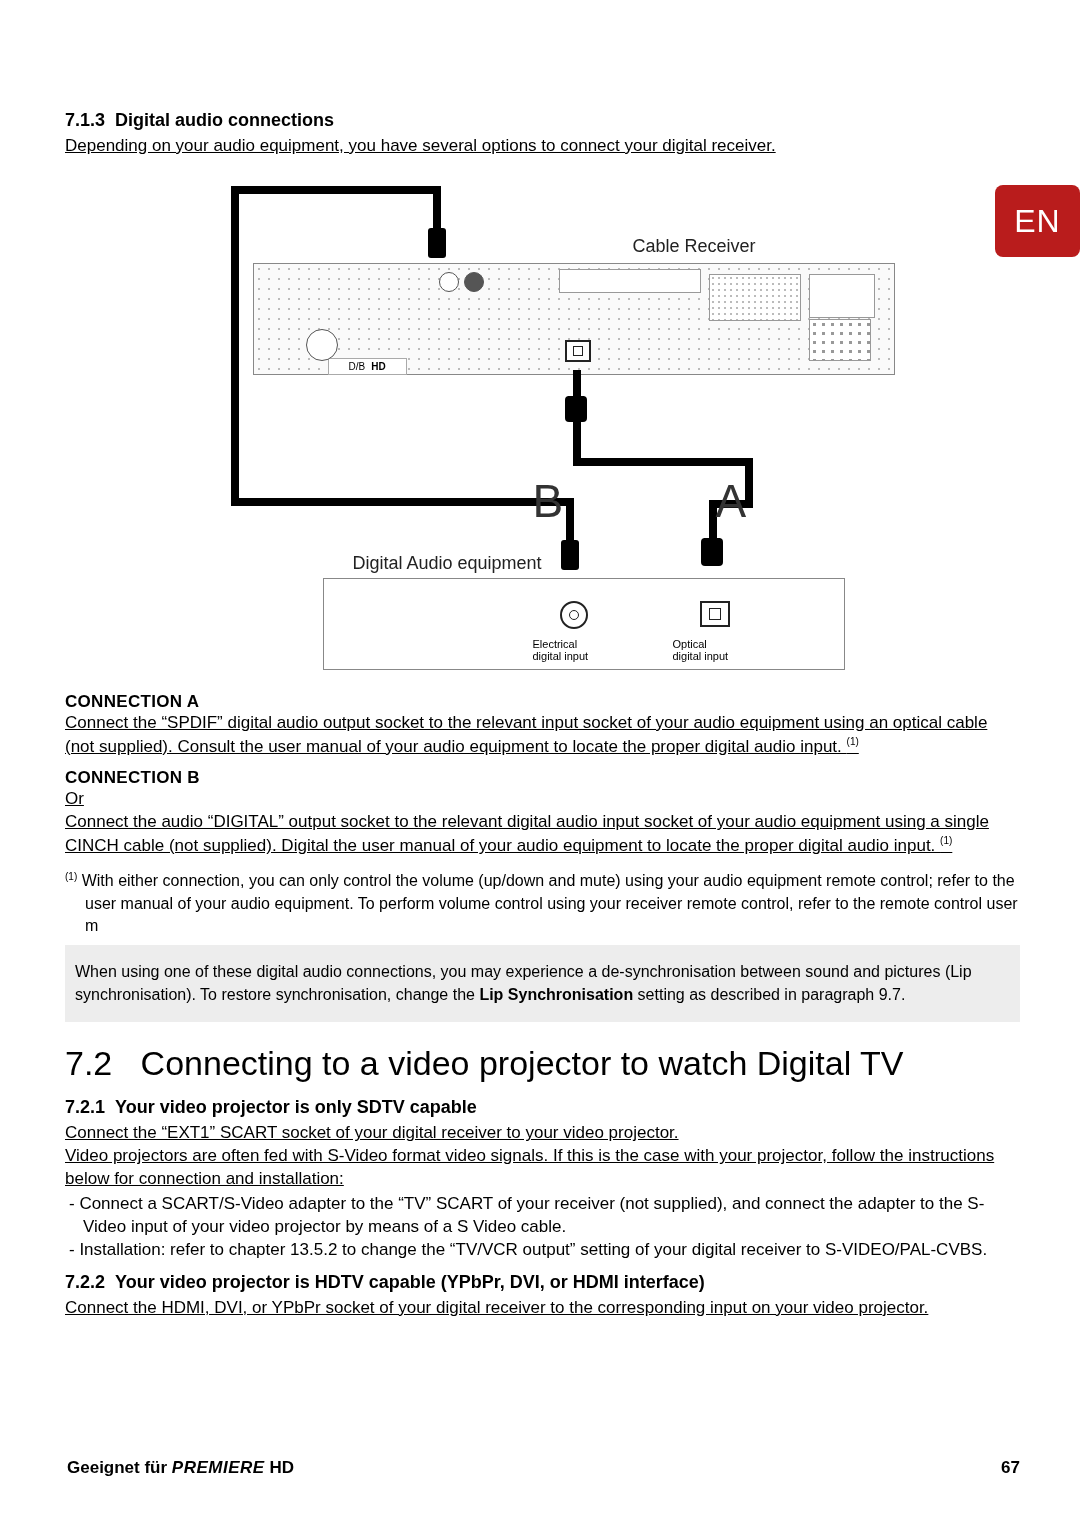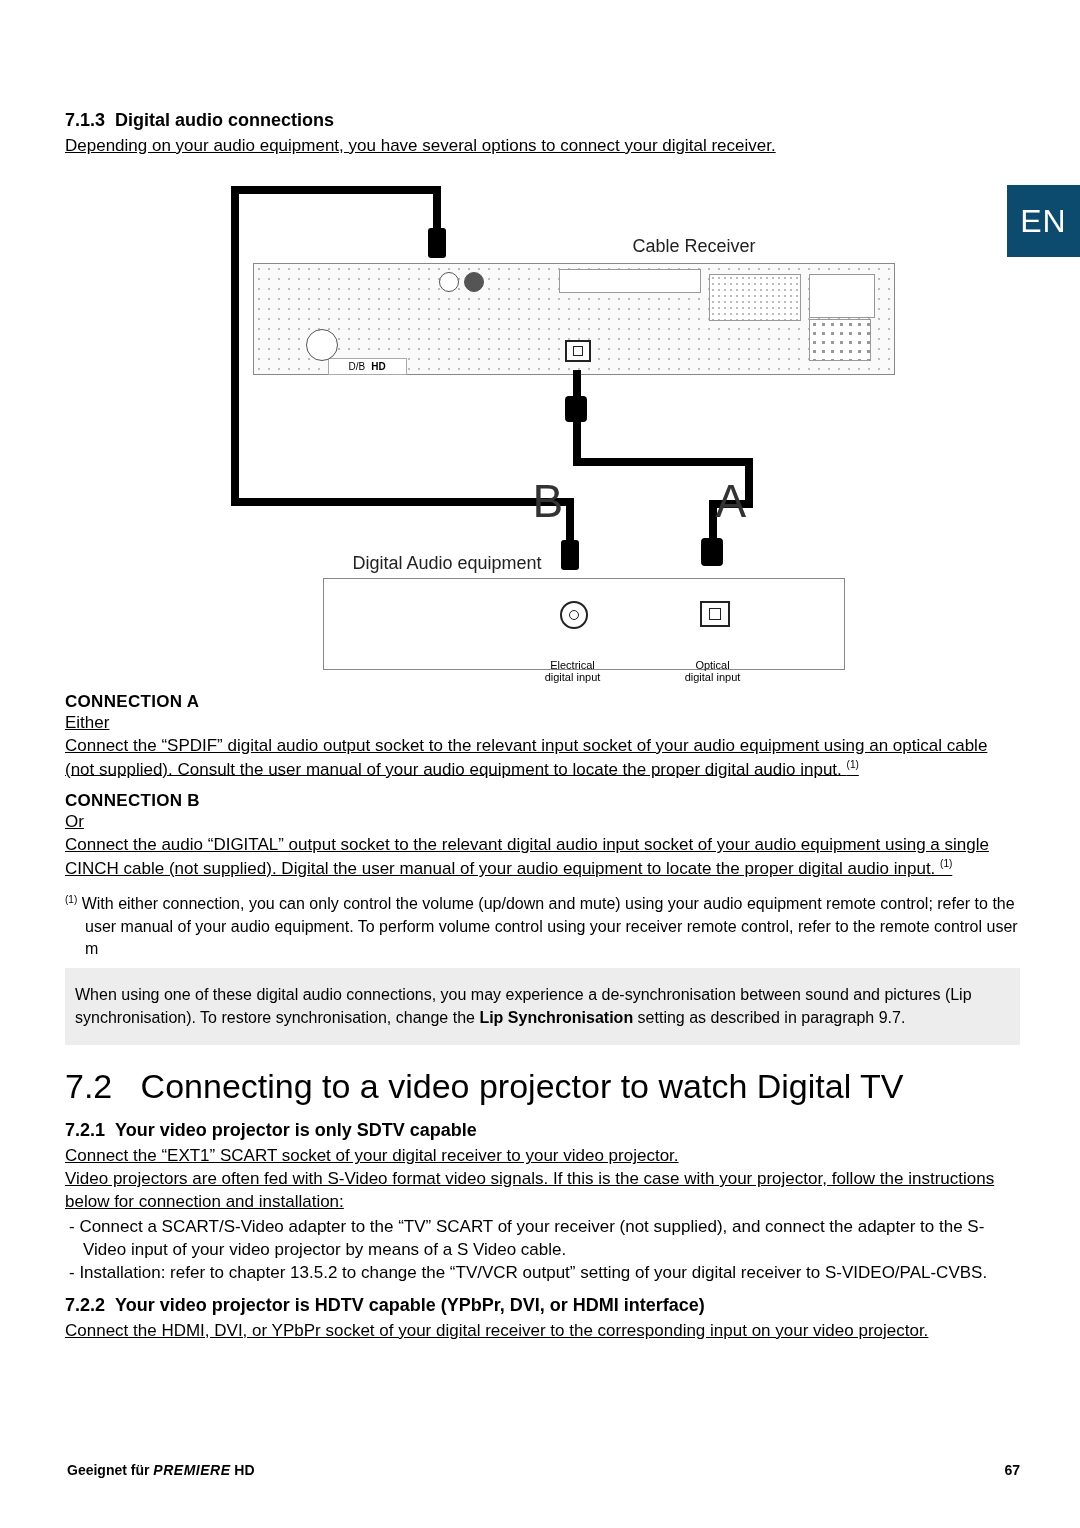--- a/index.html
+++ b/index.html
@@ -18,29 +18,30 @@
     position: relative;
     width: 1080px;
     height: 1528px;
     padding: 110px 60px 50px 65px;
     box-sizing: border-box;
   }
   .lang-tab {
     position: absolute;
     right: 0;
     top: 185px;
-    width: 73px;
+    width: 85px;
     height: 72px;
-    background: #0c4a6e;
+    background: #b91c1c;
     color: #fff;
     font-size: 32px;
     display: flex;
     align-items: center;
     justify-content: center;
     letter-spacing: 1px;
+    border-radius: 8px;
   }
   h3.sub {
     font-size: 18px;
     font-weight: bold;
     margin: 0 0 4px 0;
   }
   p.body {
     font-size: 17px;
     line-height: 1.35;
     margin: 0 0 8px 0;
@@ -107,24 +108,22 @@
   }
   .big-letter {
     position: absolute;
     font-size: 46px;
     font-family: Arial, sans-serif;
     color: #333;
   }
   .small-caption {
     position: absolute;
     font-size: 11px;
-    text-align: center;
     line-height: 1.1;
     width: 80px;
-    margin-top: 21px;
   }
   .conn-head {
     font-size: 17px;
     font-weight: bold;
     text-transform: uppercase;
     margin: 10px 0 0 0;
     letter-spacing: 0.3px;
   }
   .footnote {
     font-size: 16px;
@@ -157,21 +156,21 @@
     margin-left: -14px;
   }
   .footer {
     position: absolute;
     left: 67px;
     right: 60px;
     bottom: 50px;
     display: flex;
     justify-content: space-between;
     align-items: baseline;
-    font-size: 14px;
+    font-size: 17px;
     font-weight: bold;
   }
   .footer .brand {font-style: italic; font-weight: bold; letter-spacing: 0.5px;}
   .sup { font-size: 10px; vertical-align: super; }
   .bold { font-weight: bold; }
   .device-logos{position:absolute;left:74px;top:94px;display:flex;gap:6px;font-size:10px;border:1px solid #aaa;padding:2px 20px;background:#fff}
   .btn-round{position:absolute;width:18px;height:18px;border:1.5px solid #555;border-radius:50%;background:#fff;}
   .opt-out-top{position:absolute;left:372px;top:162px;width:22px;height:18px;border:2px solid #222;background:#fff;display:flex;align-items:center;justify-content:center;}
   .opt-out-top::after{content:"";width:8px;height:8px;border:1.5px solid #222;}
   .panel{position:absolute;border:1px solid #999;background:#fff;}
@@ -232,21 +231,20 @@
     <div class="cable" style="left:552px;top:280px;width:8px;height:50px"></div>
     <div class="cable" style="left:516px;top:322px;width:44px;height:8px"></div>
     <div class="cable" style="left:516px;top:322px;width:8px;height:42px"></div>
     <div class="plug" style="left:508px;top:360px;width:22px;height:28px;border-radius:4px"></div>
 
     <div class="big-letter" style="left:340px;top:296px">B</div>
     <div class="big-letter" style="left:523px;top:296px">A</div>
   </div>
 
   <p class="conn-head">CONNECTION A</p>
-  <p class="body" style="margin-bottom:0">Either</p>
   <p class="body"><span>Connect the “SPDIF” digital audio output socket to the relevant input socket of your audio equipment using an optical cable (not supplied). Consult the user manual of your audio equipment to locate the proper digital audio input. </span><span class="sup">(1)</span></p>
 
   <p class="conn-head">CONNECTION B</p>
   <p class="body" style="margin-bottom:0">Or</p>
   <p class="body"><span>Connect the audio “DIGITAL” output socket to the relevant digital audio input socket of your audio equipment using a single CINCH cable (not supplied). Digital the user manual of your audio equipment to locate the proper digital audio input. </span><span class="sup">(1)</span></p>
 
   <p class="footnote"><span class="sup">(1)</span><span> With either connection, you can only control the volume (up/down and mute) using your audio equipment remote control; refer to the user manual of your audio equipment. To perform volume control using your receiver remote control, refer to the remote control user m</span></p>
 
   <div class="info-box">
     <span>When using one of these digital audio connections, you may experience a de-synchronisation between sound and pictures (Lip synchronisation). To restore synchronisation, change the </span><span class="bold">Lip Synchronisation</span><span> setting as described in paragraph 9.7.</span>

